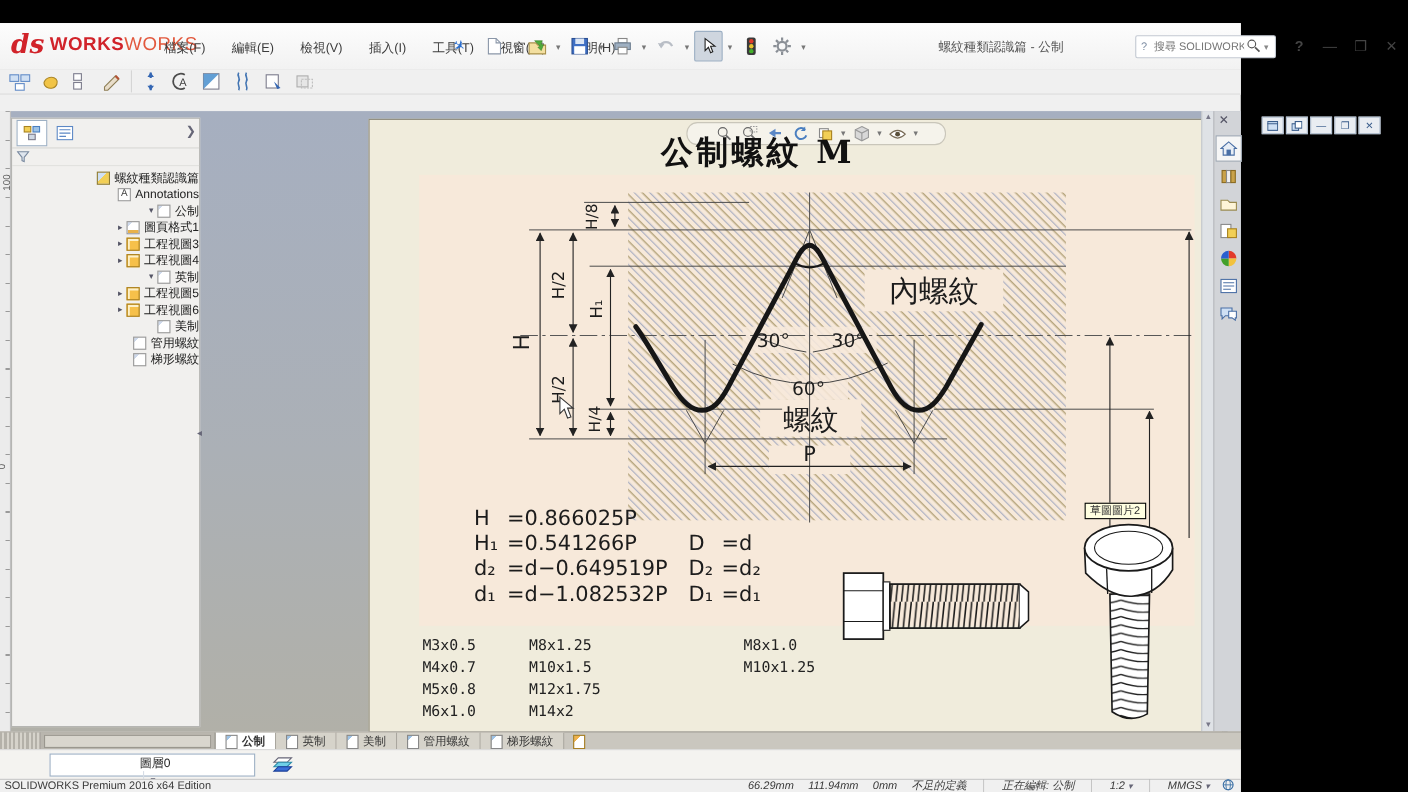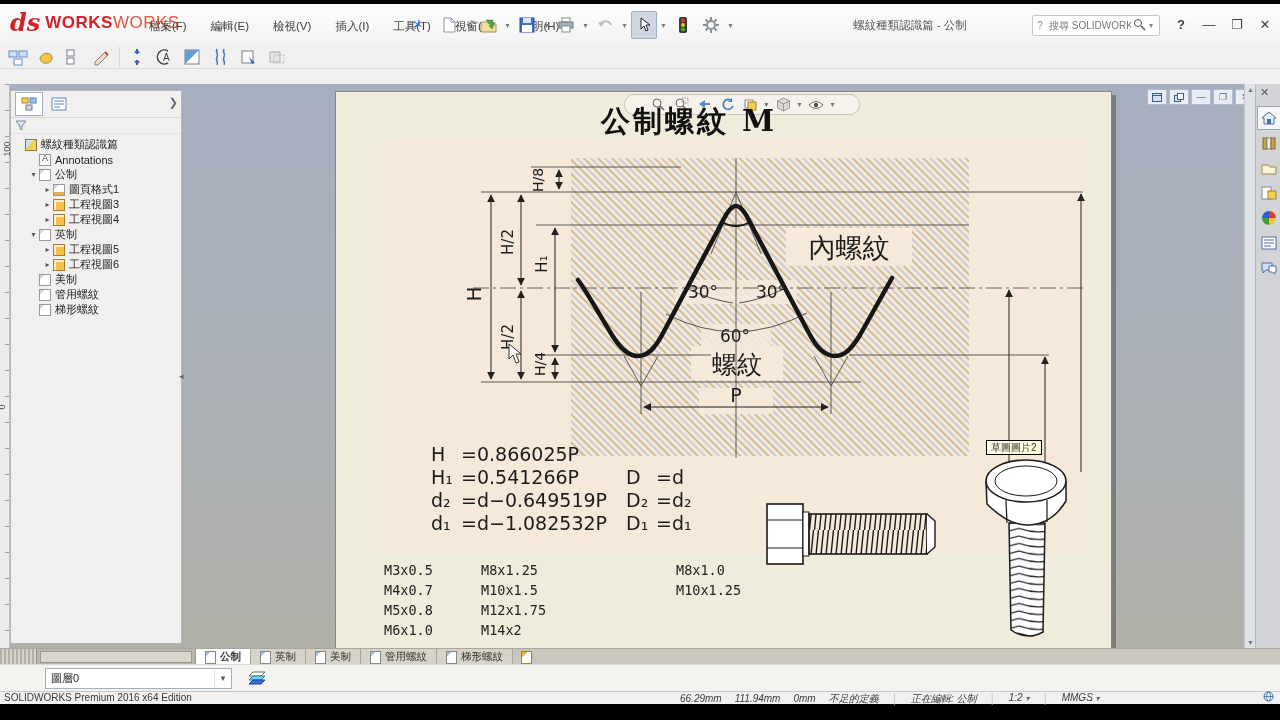--- a/index.html
+++ b/index.html
@@ -1,18 +1,18 @@
 <!DOCTYPE html>
 <html><head>
 <meta charset="utf-8">
 <style>
   html,body{margin:0;padding:0;background:#000;width:1280px;height:720px;overflow:hidden;
     font-family:"Liberation Sans",sans-serif;font-size:11px;color:#333;-webkit-font-smoothing:antialiased;}
   #frame{position:relative;width:1280px;height:720px;background:#000;}
-  #app{position:absolute;top:4px;left:0;width:1280px;height:699px;background:#f0f0f0;}
+  #app{position:absolute;top:21px;left:0;width:1128px;height:699px;background:#f0f0f0;}
 
   
   #titlebar{position:absolute;top:0;left:0;right:0;height:42px;background:linear-gradient(#fdfdfd,#f2f2f2);border-bottom:1px solid #d9d9d9;}
   #brand{position:absolute;left:10px;top:9px;display:flex;align-items:center;gap:5px;}
   #brand .swoosh{font-family:"DejaVu Serif",serif;font-style:italic;font-weight:bold;font-size:24px;color:#d1232a;line-height:20px;}
   #brand .b1{font-weight:bold;color:#d1232a;font-size:17px;letter-spacing:.5px;}
   #brand .b2{color:#e2583d;font-size:17px;letter-spacing:.5px;}
   #menubar{position:absolute;left:140px;top:12px;display:flex;gap:6px;}
   .menu-item{padding:3px 9px;color:#3c3c3c;font-size:11.5px;cursor:default;}
   #pin{position:absolute;left:412px;top:13px;color:#2a6fd0;font-size:13px;transform:rotate(35deg);}
@@ -75,21 +75,21 @@
   #sk-tooltip{position:absolute;left:650px;top:348px;background:#ffffe1;border:1px solid #000000;font-size:10px;padding:0 4px;line-height:13px;color:#333;white-space:nowrap;}
 
   
   #fmpanel{position:absolute;left:10px;top:6px;width:170px;height:552px;background:#f1f0ee;border:1px solid #b5b5b2;}
   #fmhead{height:26px;border-bottom:1px solid #d8d8d5;display:flex;align-items:center;padding-left:4px;gap:2px;position:relative;}
   .fmtab{width:26px;height:22px;display:flex;align-items:center;justify-content:center;border:1px solid transparent;}
   .fmtab.active{background:#fff;border:1px solid #9db0c4;}
   #fm-collapse{position:absolute;right:3px;top:5px;color:#667;font-size:11px;}
   #fmfilter{height:15px;border-bottom:1px solid #e2e2df;display:flex;align-items:center;padding-left:4px;}
   #fmtree{padding-top:3px;}
-  .trow{display:flex;align-items:center;height:15px;white-space:nowrap;}
+  .trow{display:flex;align-items:center;height:15px;white-space:nowrap;justify-content:flex-end;}
   .texp{width:11px;text-align:center;color:#556;font-size:8px;flex:0 0 11px;}
   .ticon{width:12px;height:12px;margin-right:4px;flex:0 0 12px;border:1px solid #999;background:#fff;box-sizing:border-box;position:relative;}
   .tlabel{font-size:11px;color:#222;}
   [data-icon="drawing"] .ticon{background:linear-gradient(135deg,#cfe0f4 0 40%,#f2cf55 40%);border-color:#8d7a30;}
   [data-icon="ann"] .ticon::after{content:"A";position:absolute;left:2px;top:-2px;font-size:9px;color:#444;}
   [data-icon="sheet"] .ticon{background:linear-gradient(135deg,#cdd8ea 0 3px,#fff 3px);}
   [data-icon="fmt"] .ticon{background:linear-gradient(135deg,#cdd8ea 0 3px,#fff 3px);box-shadow:inset 0 -3px 0 #e8b14a;}
   [data-icon="view"] .ticon{background:#f6c04a;border-color:#a87f22;box-shadow:inset 2px 2px 0 #fdf0c8;}
   #fm-splitter{position:absolute;left:168px;top:280px;color:#667;font-size:9px;}
 
@@ -112,21 +112,21 @@
   #stscroll{width:158px;background:#b9b6ae;position:relative;border-right:1px solid #98958d;}
   #stthumb{position:absolute;left:3px;top:2px;right:3px;bottom:2px;background:#d9d6ce;border:1px solid #9a978f;}
   .stab{display:flex;align-items:center;gap:4px;padding:0 9px;background:#d6d3ca;border-right:1px solid #a9a69e;font-size:10.5px;color:#333;}
   .stab.active{background:#fff;font-weight:bold;}
   .stab-icon{width:9px;height:11px;background:linear-gradient(135deg,#9ec3e6 0 3px,#fff 3px);border:1px solid #888;}
   #addsheet{display:flex;align-items:center;padding:0 8px;}
   #addsheet .stab-icon{background:linear-gradient(135deg,#f0b24a 0 4px,#fff 4px);border-color:#a87f22;}
 
   
   #layerbar{position:absolute;top:660px;left:0;right:0;height:27px;background:#f4f3f0;border-top:1px solid #d9d9d9;}
-  #layercombo{position:absolute;left:45px;top:3px;width:185px;height:19px;background:#fff;border:1px solid #9db0c4;display:flex;align-items:center;}
+  #layercombo{position:absolute;left:45px;top:3px;width:185px;height:19px;background:#fff;border:1px solid #9db0c4;display:flex;align-items:center;flex-direction:column;}
   #layercombo .val{flex:1;padding-left:5px;font-size:11px;color:#222;}
   #layercombo .car{width:16px;text-align:center;color:#556;font-size:9px;border-left:1px solid #d6dde6;line-height:17px;}
   #layerprops{position:absolute;left:244px;top:1px;width:28px;height:24px;display:flex;align-items:center;justify-content:center;}
 
   
   #statusbar{position:absolute;top:687px;left:0;right:0;height:12px;background:#f0f0f0;border-top:1px solid #c8c8c8;font-size:10px;color:#3a3a3a;}
   #sb-left{position:absolute;left:4px;top:0;line-height:12px;}
   #sb-right{position:absolute;left:680px;top:0;line-height:12px;display:flex;gap:13px;align-items:center;font-style:italic;}
   .sbsep{color:#bbb;}
   #sb-globe{position:absolute;right:6px;top:-1px;}

